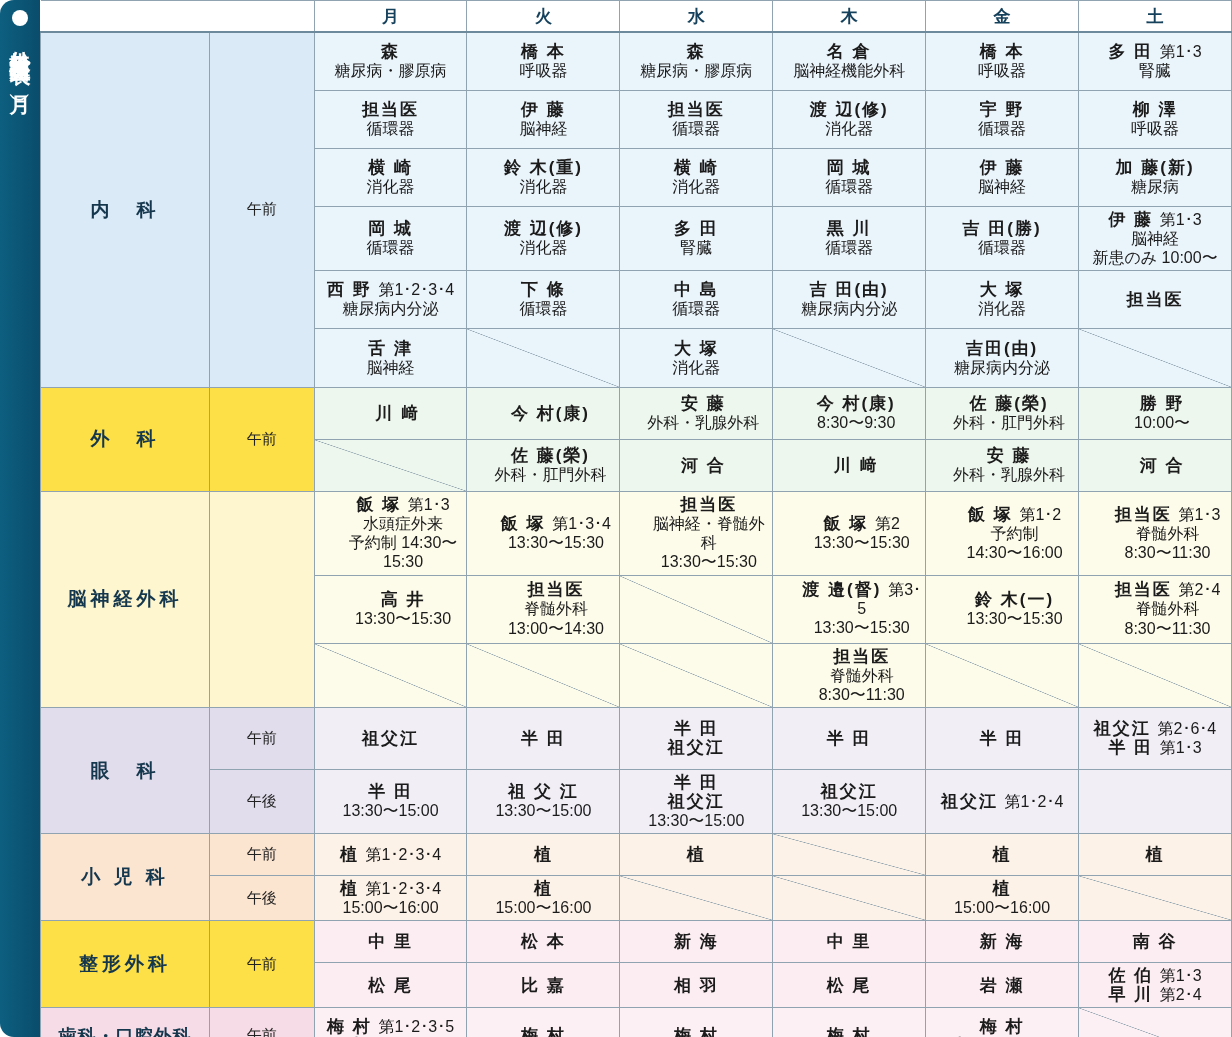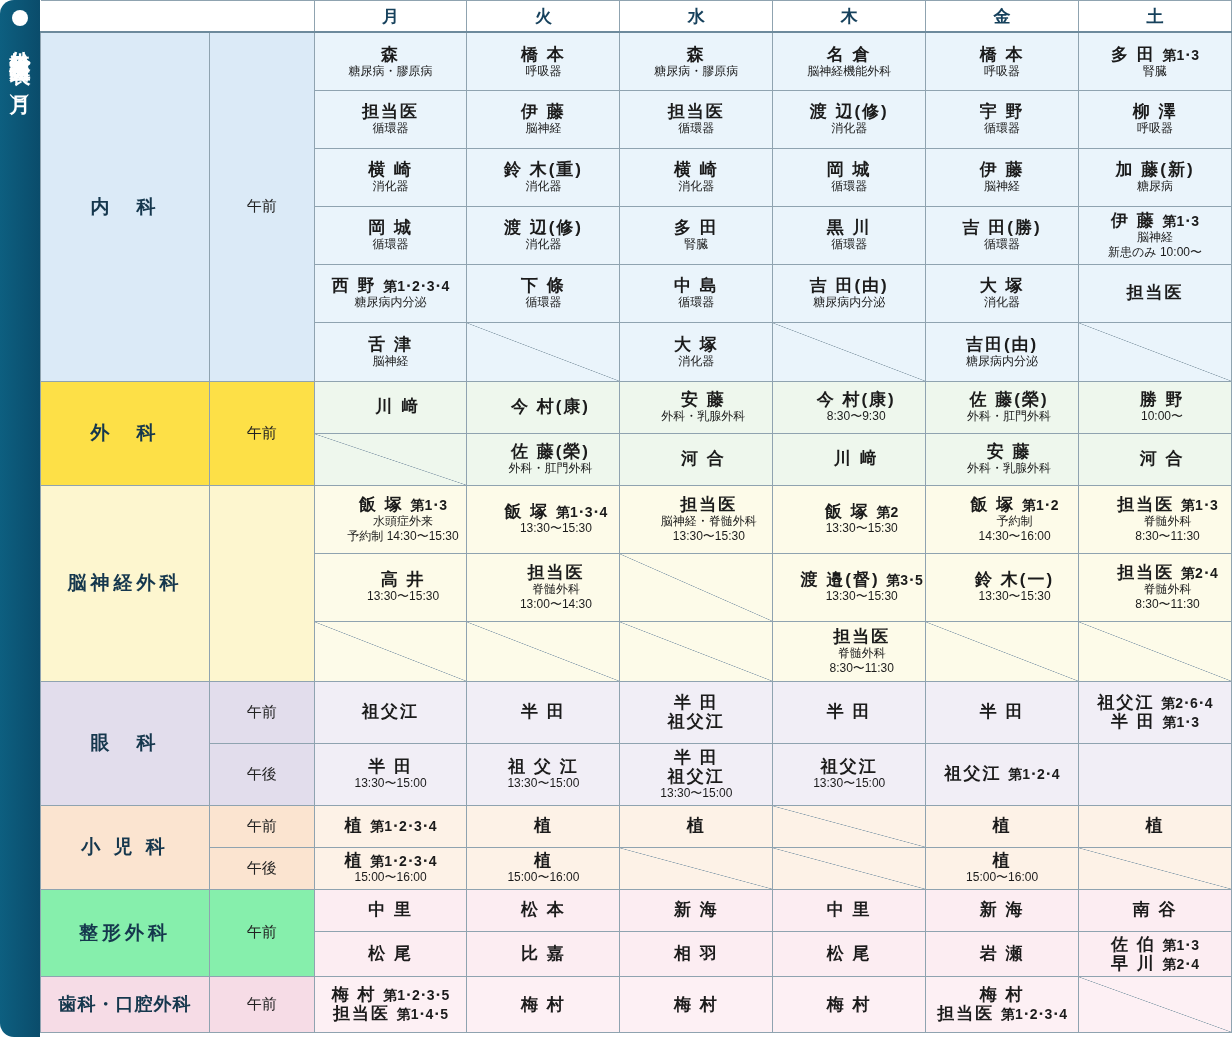--- a/index.html
+++ b/index.html
@@ -45,36 +45,36 @@
   col.c-time{width:104px;}
   col.c-day{width:152px;}
 
   .dept{
     font-size:19px;font-weight:bold;letter-spacing:4px;color:#15374d;
   }
   .dept.small{font-size:18px;letter-spacing:1px;}
   .time{font-size:15px;color:#222;}
 
   .name{font-size:17px;font-weight:bold;letter-spacing:2px;line-height:1.12;}
-  .name .sup{font-size:14px;font-weight:bold;letter-spacing:0;}
-  .sub{font-size:12px;letter-spacing:0;line-height:1.2;display:block;}
+  .name .sup{font-size:16px;font-weight:normal;letter-spacing:0;}
+  .sub{font-size:16px;letter-spacing:0;line-height:1.2;display:block;}
   .cellpad{padding:3px 2px;}
 
   
   .bg-naika{background:#dbeaf7;}
   .bg-naika-cell{background:#eaf4fb;}
   .bg-geka{background:#fde047;}
   .bg-geka-cell{background:#eef7ed;padding-left:16px;}
   .bg-nou{background:#fdf6cf;}
   .bg-nou-cell{background:#fdfbe9;padding-left:27px;}
   .bg-gan{background:#e2ddec;}
   .bg-gan-cell{background:#f1eef6;}
   .bg-shoni{background:#fbe4d0;}
   .bg-shoni-cell{background:#fdf2e7;}
-  .bg-sei{background:#86efac;}
+  .bg-sei{background:#fde047;}
   .bg-sei-cell{background:#fcedf2;}
   .bg-shika{background:#f6dce6;}
   .bg-shika-cell{background:#fdf0f4;}
 
   
   .slash{position:relative;}
   .slash::after{
     content:"";position:absolute;left:0;top:0;right:0;bottom:0;
     background:linear-gradient(to top right,transparent calc(50% - 0.6px),#8fa3b0 50%,transparent calc(50% + 0.6px));
   }

